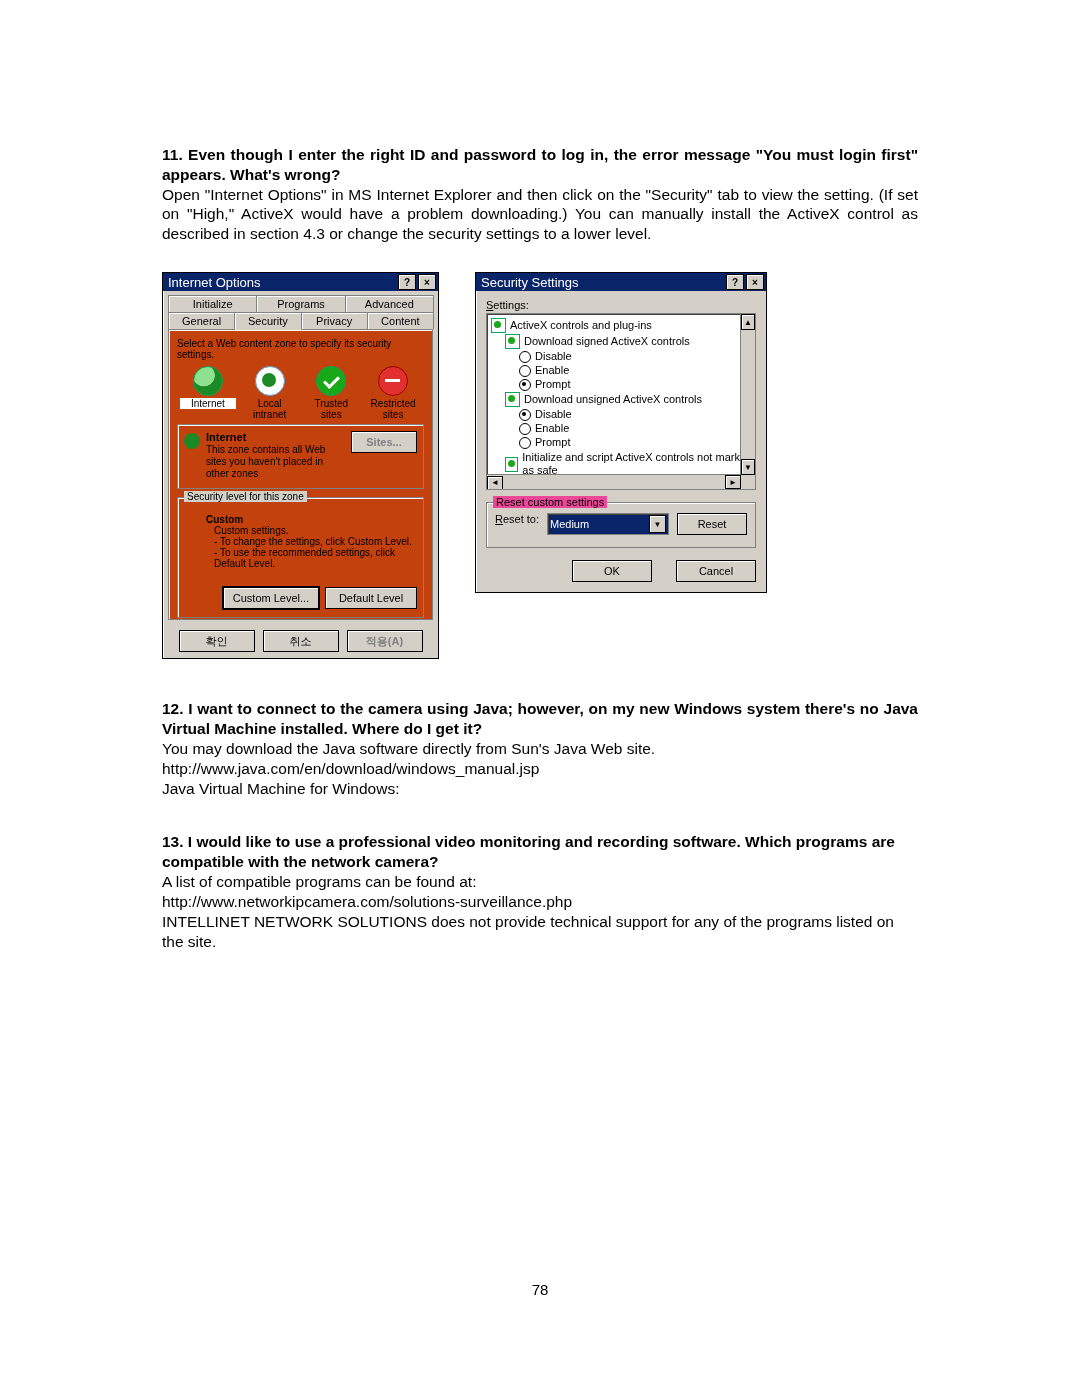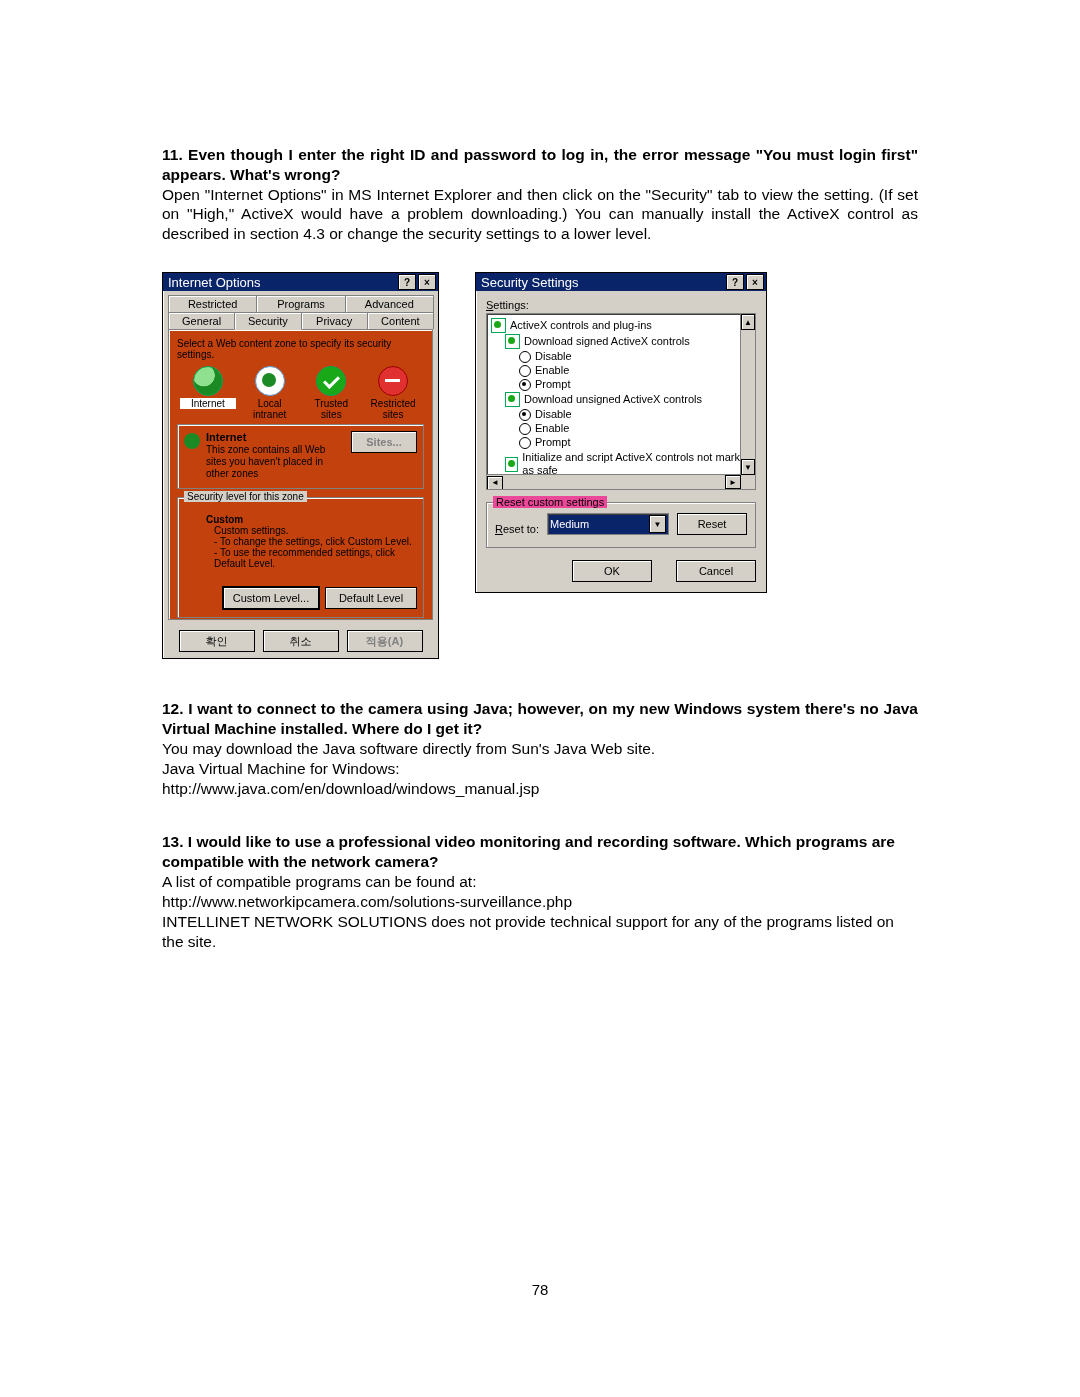--- a/index.html
+++ b/index.html
@@ -150,21 +150,21 @@
   .scroll-v { position:absolute; right:0; top:0; bottom:14px; width:14px; background:#d4d0c8; border-left:1px solid #808080;}
   .scroll-v .arr { height:14px;background:#d4d0c8;border:1px solid #000;box-shadow:inset 1px 1px 0 #fff;display:flex;align-items:center;justify-content:center;font-size:8px;}
   .scroll-v .track{position:absolute;top:15px;bottom:15px;left:0;right:0;}
   .scroll-v .down{position:absolute;bottom:0;left:0;right:0;}
   .scroll-h { position:absolute; left:0; right:14px; bottom:0; height:14px; background:#d4d0c8; border-top:1px solid #808080;}
   .scroll-h .arr{width:14px;height:12px;background:#d4d0c8;border:1px solid #000;box-shadow:inset 1px 1px 0 #fff;display:inline-flex;align-items:center;justify-content:center;font-size:8px;}
   .scroll-h .arr.right{float:right;}
   .corner{position:absolute;right:0;bottom:0;width:14px;height:14px;background:#d4d0c8;}
   .reset-group { margin-top:12px; border:1px solid #808080; box-shadow:inset 1px 1px 0 #fff; padding:10px 8px 12px 8px; position:relative;}
   .reset-group .legend{position:absolute;top:-7px;left:6px;background:#ec4899;padding:0 3px;font-size:11px;}
-  .reset-row { display:flex; align-items:flex-end; gap:8px; }
+  .reset-row { display:flex; align-items:flex-start; gap:8px; }
   .reset-row .u { text-decoration:underline; }
   .combo { flex:1; height:20px; background:#0a246a; color:#fff; border:1px solid #808080; box-shadow:inset 1px 1px 0 #404040; display:flex; align-items:center; padding:0 2px; position:relative;}
   .combo .val { flex:1; }
   .combo .dd { width:15px;height:16px;background:#d4d0c8;border:1px solid #000;box-shadow:inset 1px 1px 0 #fff;color:#000;display:flex;align-items:center;justify-content:center;font-size:8px;}
   .ss-bottom { display:flex; justify-content:flex-end; gap:24px; margin-top:12px; }
 
   .pagenum { text-align:center; margin-top:330px; font-size:15px; }
 </style>
 </head>
 <body>
@@ -181,21 +181,21 @@
 
       <div class="win io">
         <div class="titlebar">
           <span class="t">Internet Options</span>
           <span class="tbtn">?</span>
           <span class="tbtn">×</span>
         </div>
         <div class="io-body">
           <div class="tabs2">
             <div class="tabrow">
-              <div class="tab top">Restricted</div>
+              <div class="tab top">Initialize</div>
               <div class="tab top">Programs</div>
               <div class="tab top">Advanced</div>
             </div>
             <div class="tabrow">
               <div class="tab bot">General</div>
               <div class="tab bot active">Security</div>
               <div class="tab bot">Privacy</div>
               <div class="tab bot">Content</div>
             </div>
           </div>
@@ -341,22 +341,22 @@
         </div>
       </div>
 
     </div>
   </div>
 
   <div class="block12">
     <div class="q para">12. I want to connect to the camera using Java; however, on my new Windows system there's no Java Virtual Machine installed. Where do I get it?</div>
   </div>
   <div class="para-left">You may download the Java software directly from Sun's Java Web site.</div>
+  <div class="para-left">http://www.java.com/en/download/windows_manual.jsp</div>
   <div class="para-left">Java Virtual Machine for Windows:</div>
-  <div class="para-left">http://www.java.com/en/download/windows_manual.jsp</div>
 
   <div style="height:34px;"></div>
 
   <div class="q para-left">13. I would like to use a professional video monitoring and recording software. Which programs are compatible with the network camera?</div>
   <div class="para-left">A list of compatible programs can be found at:</div>
   <div class="para-left">http://www.networkipcamera.com/solutions-surveillance.php</div>
   <div class="para-left">INTELLINET NETWORK SOLUTIONS does not provide technical support for any of the programs listed on the site.</div>
 
   <div class="pagenum">78</div>
 </div>

